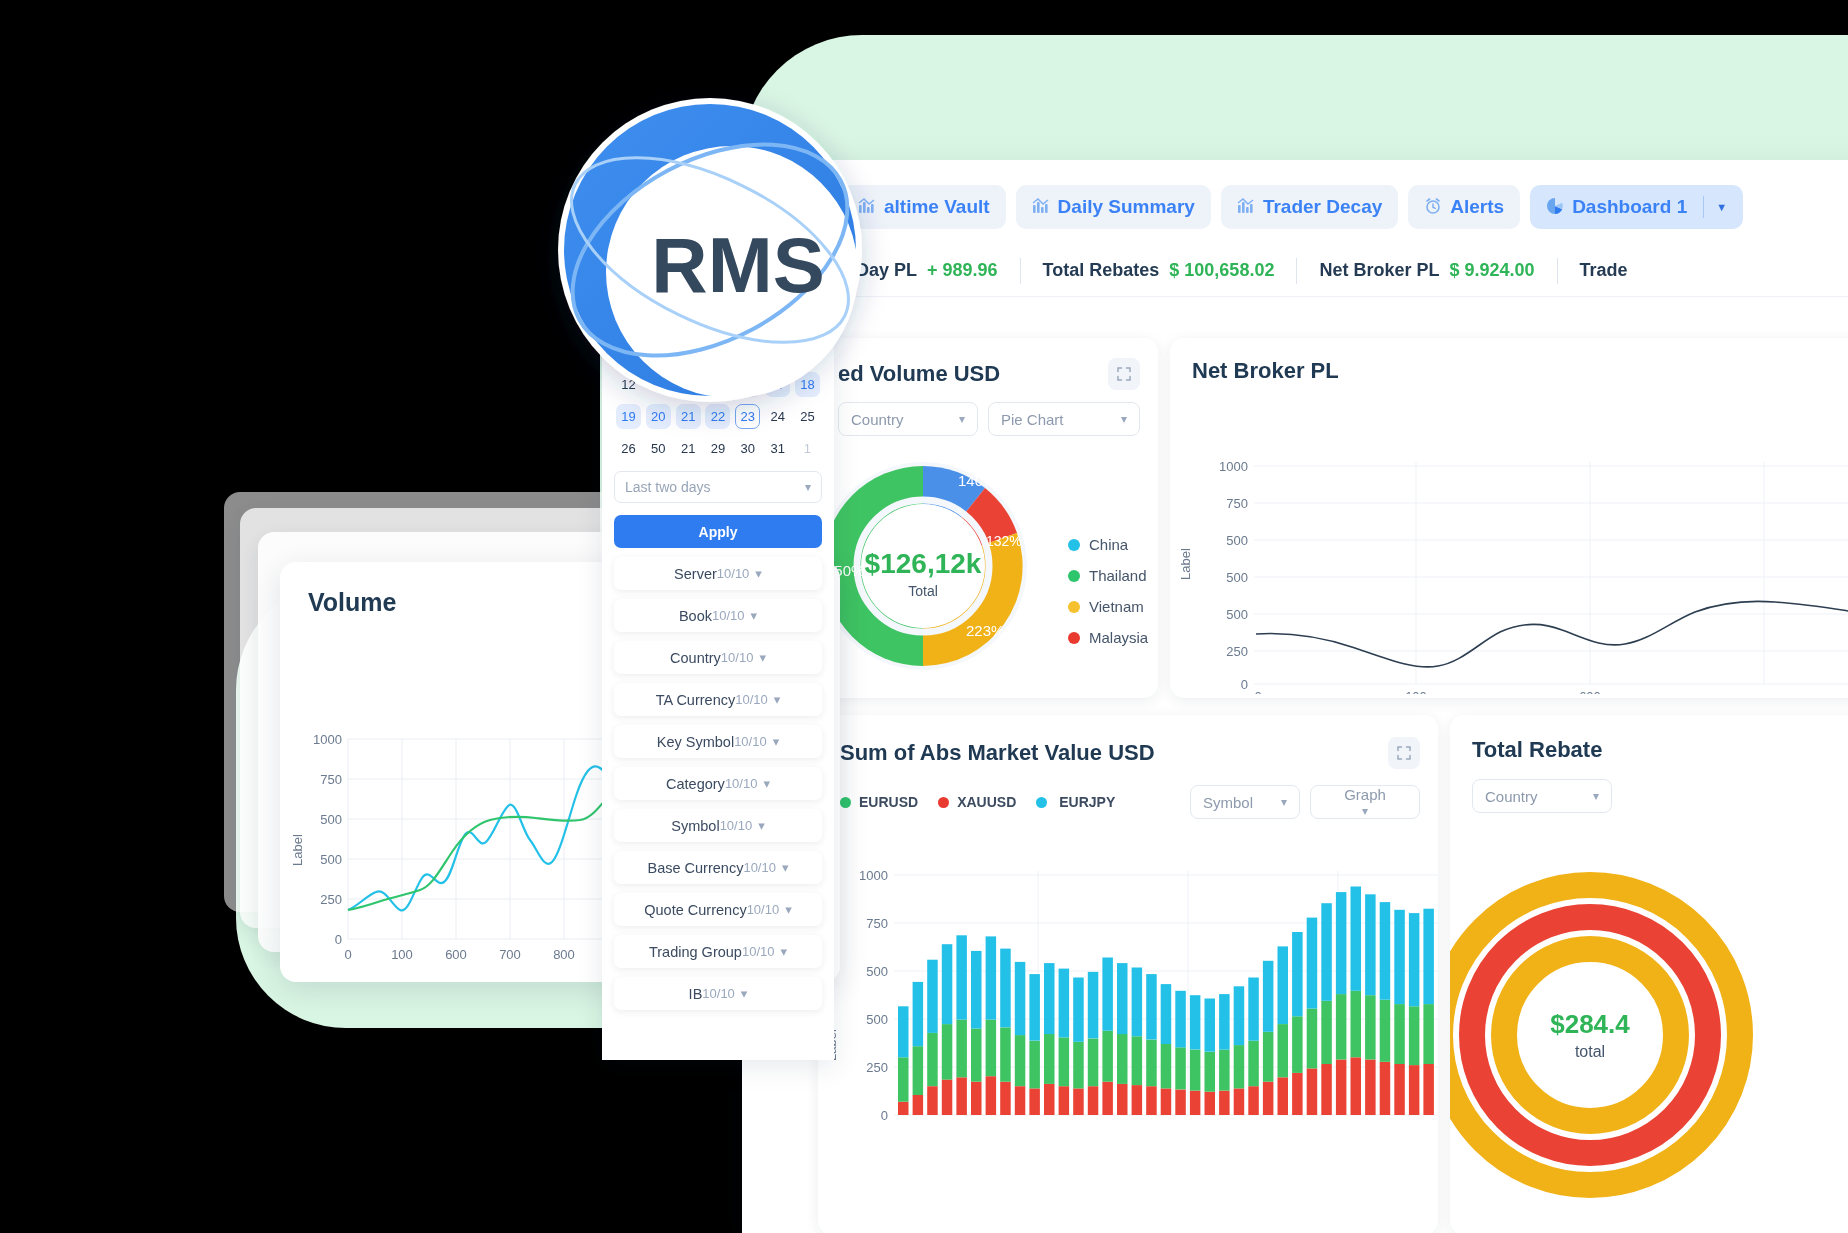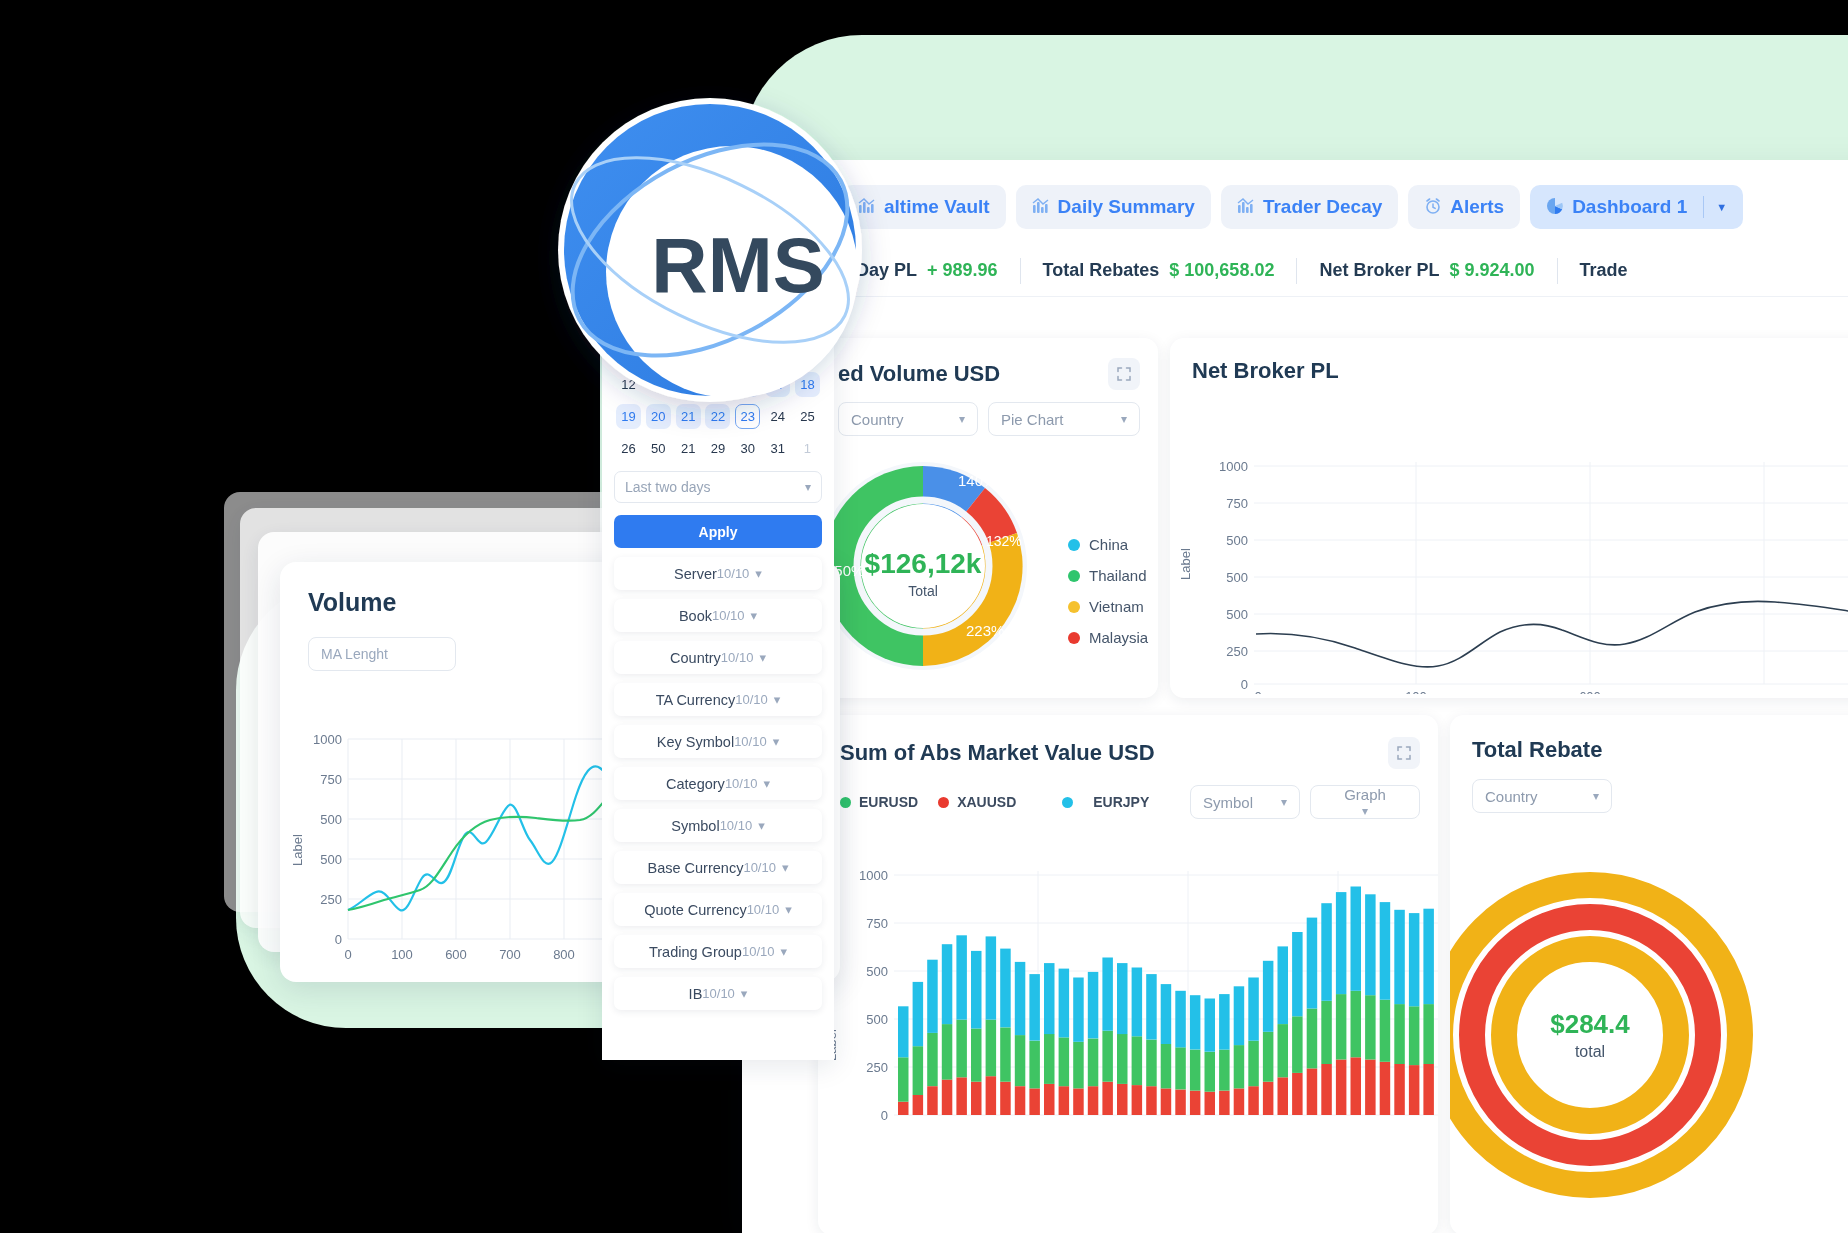--- a/index.html
+++ b/index.html
@@ -377,21 +377,21 @@
       <div style="display:flex;align-items:center;justify-content:space-between;padding:16px 18px 0 22px;">
         <div style="display:flex;gap:20px;">
           <div style="display:flex;align-items:center;gap:8px;">
             <span style="width:11px;height:11px;border-radius:50%;background:#2fc56d;display:inline-block;"></span>
             <span style="font-size:14px;color:#3c4b60;font-weight:600;">EURUSD</span>
           </div>
           <div style="display:flex;align-items:center;gap:8px;">
             <span style="width:11px;height:11px;border-radius:50%;background:#e93a2f;display:inline-block;"></span>
             <span style="font-size:14px;color:#3c4b60;font-weight:600;">XAUUSD</span>
           </div>
-          <div style="display:flex;align-items:center;gap:20px;margin-left:26px;">
+          <div style="display:flex;align-items:center;gap:12px;">
             <span style="width:11px;height:11px;border-radius:50%;background:#23c0e8;display:inline-block;"></span>
             <span style="font-size:14px;color:#3c4b60;font-weight:600;">EURJPY</span>
           </div>
         </div>
         <div style="display:flex;gap:10px;">
           <div class="select" style="width:110px;">
             <span>Symbol</span>
             <span class="cv">▾</span>
           </div>
           <div class="select" style="width:110px;flex-direction:column;">
@@ -562,35 +562,20 @@
 
   </div>
 
   <div class="ghost" style="left:224px; top:492px; width:560px; height:420px; opacity:.55;"></div>
   <div class="ghost" style="left:240px; top:508px; width:560px; height:420px; opacity:.75;"></div>
   <div class="ghost" style="left:258px; top:532px; width:560px; height:420px; opacity:.9;"></div>
 
   <div class="card" id="card-volume">
     <div class="vol-head">
       <div class="vol-title">Volume</div>
-      <div class="vol-ctrl">
-        <div class="ma-input">
-          <span>MA Lenght</span>
-        </div>
-        <div style="flex:1"></div>
-        <div class="filters-btn">
-          <span>
-            <svg width="17" height="17" viewBox="0 0 17 17">
-                <path d="M8.5 1 L14.5 4.5 V12 L8.5 15.5 L2.5 12 V4.5 Z" fill="none" stroke="#fff" stroke-width="1.4"></path>
-                <circle cx="8.5" cy="8.3" r="2.2" fill="#fff"></circle>
-              </svg>
-          </span>
-          <span>Filters</span>
-        </div>
-      </div>
     </div>
     <svg width="560" height="280" viewBox="0 0 560 280" style="position:absolute;left:0;top:148px;">
       <g font-family="Liberation Sans, sans-serif">
         <text x="22" y="140" class="tick" transform="rotate(-90 22 140)" text-anchor="middle">Label</text>
         <text x="62" y="34" class="tick" text-anchor="end">1000</text>
         <text x="62" y="74" class="tick" text-anchor="end">750</text>
         <text x="62" y="114" class="tick" text-anchor="end">500</text>
         <text x="62" y="154" class="tick" text-anchor="end">500</text>
         <text x="62" y="194" class="tick" text-anchor="end">250</text>
         <text x="62" y="234" class="tick" text-anchor="end">0</text>

